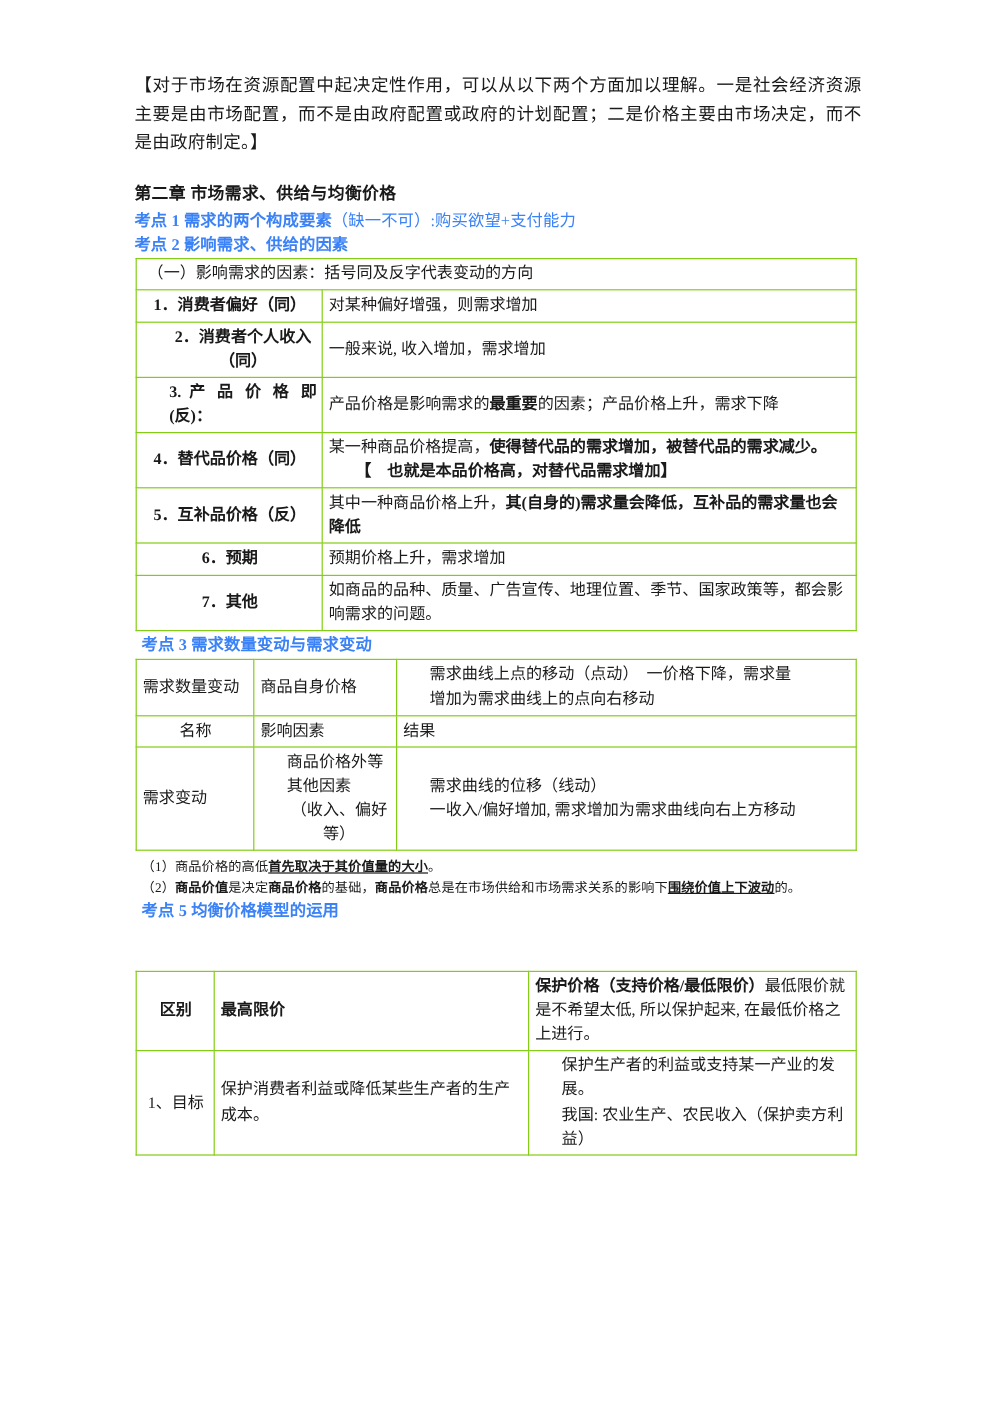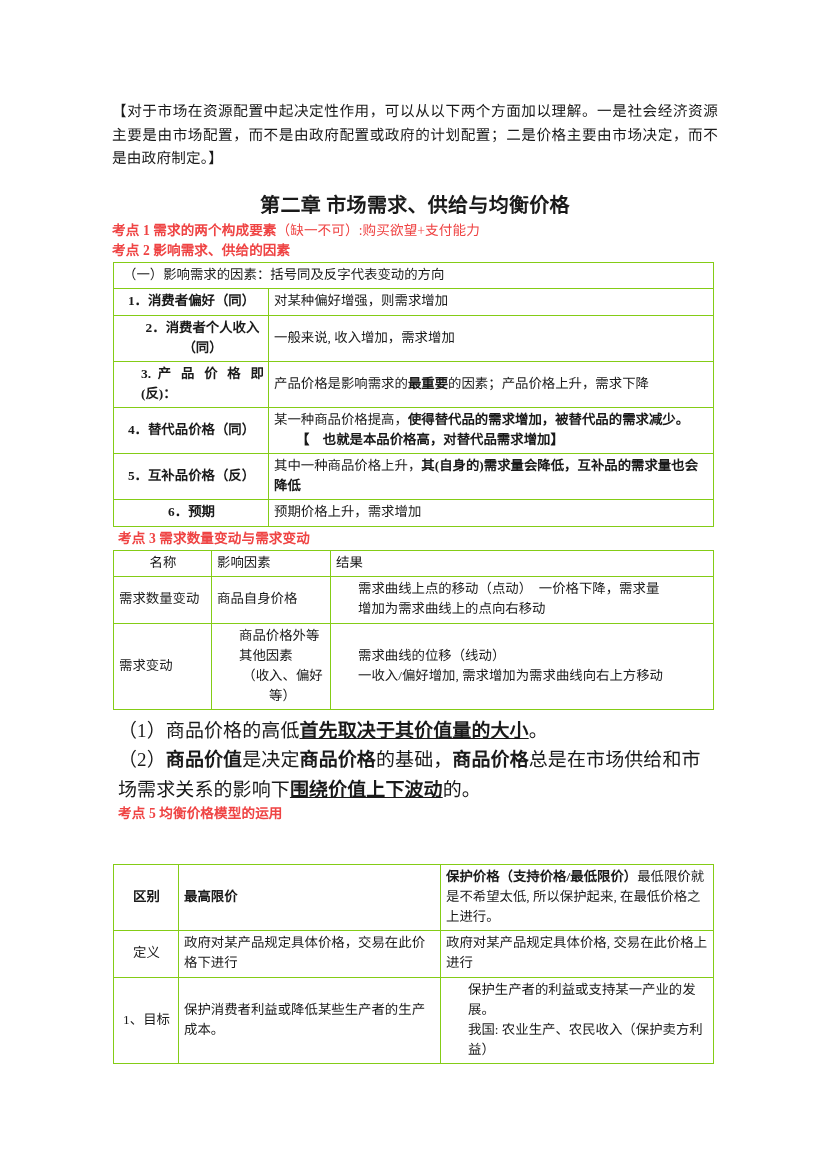--- a/index.html
+++ b/index.html
@@ -14,43 +14,42 @@
     font-family: "Liberation Serif", "DejaVu Serif", serif;
     color: #1a1a1a;
     -webkit-font-smoothing: antialiased;
   }
 
   .page {
     position: relative;
     width: 830px;
     height: 1175px;
     box-sizing: border-box;
-    padding: 100px 112px 0 112px;
+    padding: 61px 112px 0 112px;
     background: #fff;
     overflow: hidden;
   }
 
   .intro-para {
     font-size: 14.6px;
     line-height: 1.62;
     text-align: justify;
     letter-spacing: .2px;
     margin: 0 0 18px 0;
   }
 
   .chapter-title {
-    font-size: 20px;
+    font-size: 14px;
     font-weight: bold;
     margin: 0 0 3px 0;
     letter-spacing: .3px;
-    text-align: center;
   }
 
   .kaodian {
-    color: #ef4444;
+    color: #3b82f6;
     font-weight: bold;
     font-size: 13.6px;
     line-height: 1.45;
     margin: 0;
     letter-spacing: .1px;
   }
   .kaodian .normal {
     font-weight: normal;
   }
   .kaodian-spaced {
@@ -91,21 +90,21 @@
   .t2 { margin-top: 1px; }
   .t2 .c1 { width: 98px; }
   .t2 .c2 { width: 119px; }
 
   
   .t3 { width: 608px; margin-top: 1px; }
   .t3 .c1 { width: 65px; }
   .t3 .c2 { width: 262px; }
 
   .para-list {
-    font-size: 19px;
+    font-size: 11px;
     line-height: 1.55;
     margin: 0;
     letter-spacing: .1px;
   }
 
   .gap-sm { height: 6px; }
   .gap-lg { height: 38px; }
 
   .cellline { display: block; margin-left: 22px; }
 </style>
@@ -156,45 +155,49 @@
           <span class="cellline b">【　也就是本品价格高，对替代品需求增加】</span>
         </td>
       </tr>
       <tr>
         <td class="b ctr">5．互补品价格（反）</td>
         <td><span>其中一种商品价格上升，</span><span class="b">其(自身的)需求量会降低，互补品的需求量也会降低</span></td>
       </tr>
       <tr>
         <td class="b ctr">6．预期</td>
         <td>预期价格上升，需求增加</td>
+      </tr>
+      <tr>
+        <td class="b ctr">7．其他</td>
+        <td>如商品的品种、质量、广告宣传、地理位置、季节、国家政策等，都会影响需求的问题。</td>
       </tr>
     </tbody>
   </table>
 
   <p class="kaodian kd-indent kaodian-spaced">考点 3  需求数量变动与需求变动</p>
 
   <table class="doc t2">
     <colgroup>
         <col class="c1">
         <col class="c2">
         <col>
       </colgroup>
     <tbody>
       <tr>
+        <td class="just">需求数量变动</td>
+        <td>商品自身价格</td>
+        <td>
+          <span class="cellline">需求曲线上点的移动（点动）　一价格下降，需求量</span>
+          <span class="cellline">增加为需求曲线上的点向右移动</span>
+        </td>
+      </tr>
+      <tr>
         <td class="ctr">名称</td>
         <td>影响因素</td>
         <td>结果</td>
-      </tr>
-      <tr>
-        <td class="just">需求数量变动</td>
-        <td>商品自身价格</td>
-        <td>
-          <span class="cellline">需求曲线上点的移动（点动）　一价格下降，需求量</span>
-          <span class="cellline">增加为需求曲线上的点向右移动</span>
-        </td>
       </tr>
       <tr>
         <td>需求变动</td>
         <td>
           <span class="cellline">商品价格外等其他因素</span>
           <span class="cellline ctr">（收入、偏好等）</span>
         </td>
         <td>
           <span class="cellline">需求曲线的位移（线动）</span>
           <span class="cellline">一收入/偏好增加, 需求增加为需求曲线向右上方移动</span>
@@ -220,25 +223,20 @@
         <col class="c2">
         <col>
       </colgroup>
     <tbody>
       <tr>
         <td class="b ctr">区别</td>
         <td class="b">最高限价</td>
         <td><span class="b">保护价格（支持价格/最低限价）</span><span>最低限价就是不希望太低, 所以保护起来, 在最低价格之上进行。</span></td>
       </tr>
       <tr>
-        <td class="ctr">定义</td>
-        <td>政府对某产品规定具体价格，交易在此价格下进行</td>
-        <td>政府对某产品规定具体价格, 交易在此价格上进行</td>
-      </tr>
-      <tr>
         <td class="ctr">1、目标</td>
         <td>保护消费者利益或降低某些生产者的生产成本。</td>
         <td>
           <span class="cellline">保护生产者的利益或支持某一产业的发展。</span>
           <span class="cellline">我国: 农业生产、农民收入（保护卖方利益）</span>
         </td>
       </tr>
     </tbody>
   </table>
 

